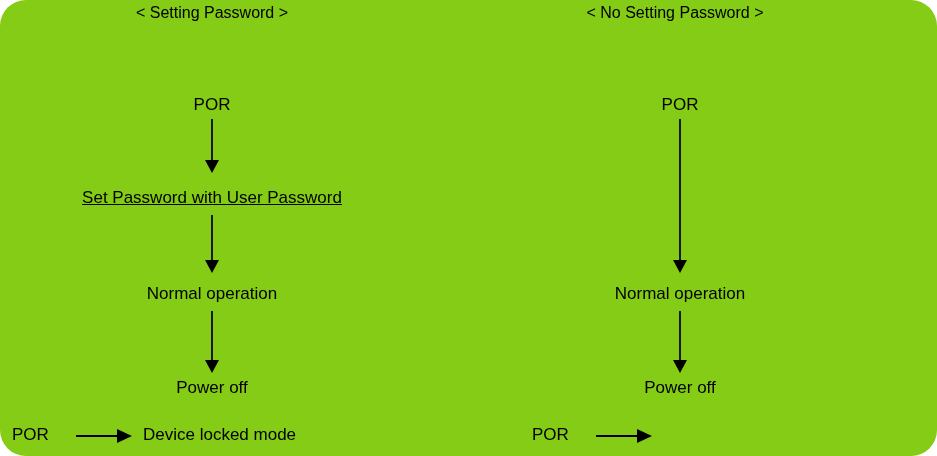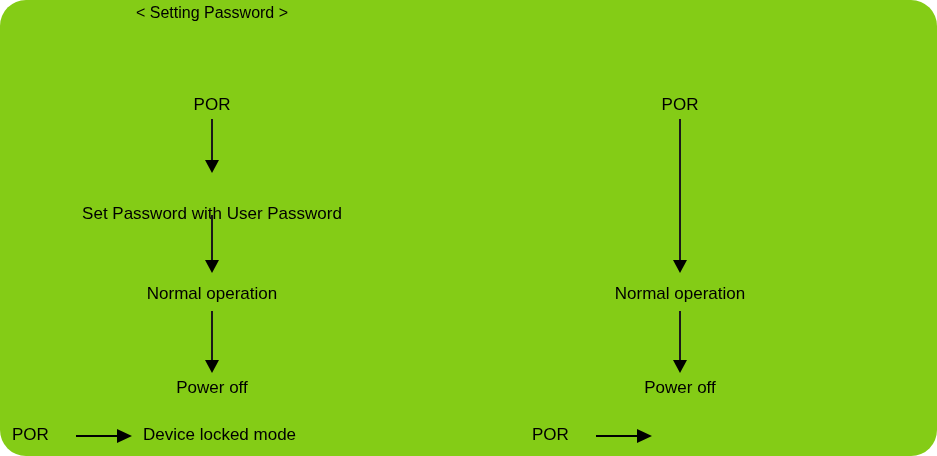--- a/index.html
+++ b/index.html
@@ -94,21 +94,21 @@
 
   <div class="lbl header" style="left:212px; top:3px;">&lt; Setting Password &gt;</div>
 
   <div class="lbl" style="left:212px; top:95px;">POR</div>
 
   <div class="v-arrow" style="left:212px; top:119px; width:16px; height:54px;">
     <div class="shaft" style="height:41px;"></div>
     <div class="head"></div>
   </div>
 
-  <div class="lbl" style="left:212px; top:204px;">Set Password with User Password</div>
+  <div class="lbl" style="left:212px; top:188px;text-decoration:underline;">Set Password with User Password</div>
 
   <div class="v-arrow" style="left:212px; top:215px; width:16px; height:58px;">
     <div class="shaft" style="height:45px;"></div>
     <div class="head"></div>
   </div>
 
   <div class="lbl" style="left:212px; top:284px;">Normal operation</div>
 
   <div class="v-arrow" style="left:212px; top:311px; width:16px; height:62px;">
     <div class="shaft" style="height:49px;"></div>
@@ -119,20 +119,21 @@
 
   <div class="lbl-left" style="left:12px; top:425px;">POR</div>
 
   <div class="h-arrow" style="left:76px; top:430px; width:56px;">
     <div class="shaft" style="width:44px;"></div>
     <div class="head"></div>
   </div>
 
   <div class="lbl-left" style="left:143px; top:425px;">Device locked mode</div>
 
+  <div class="lbl header" style="left:675px; top:3px;">&lt; No Setting Password &gt;</div>
 
   <div class="lbl" style="left:680px; top:95px;">POR</div>
 
   <div class="v-arrow" style="left:680px; top:119px; width:16px; height:154px;">
     <div class="shaft" style="height:141px;"></div>
     <div class="head"></div>
   </div>
 
   <div class="lbl" style="left:680px; top:284px;">Normal operation</div>
 

